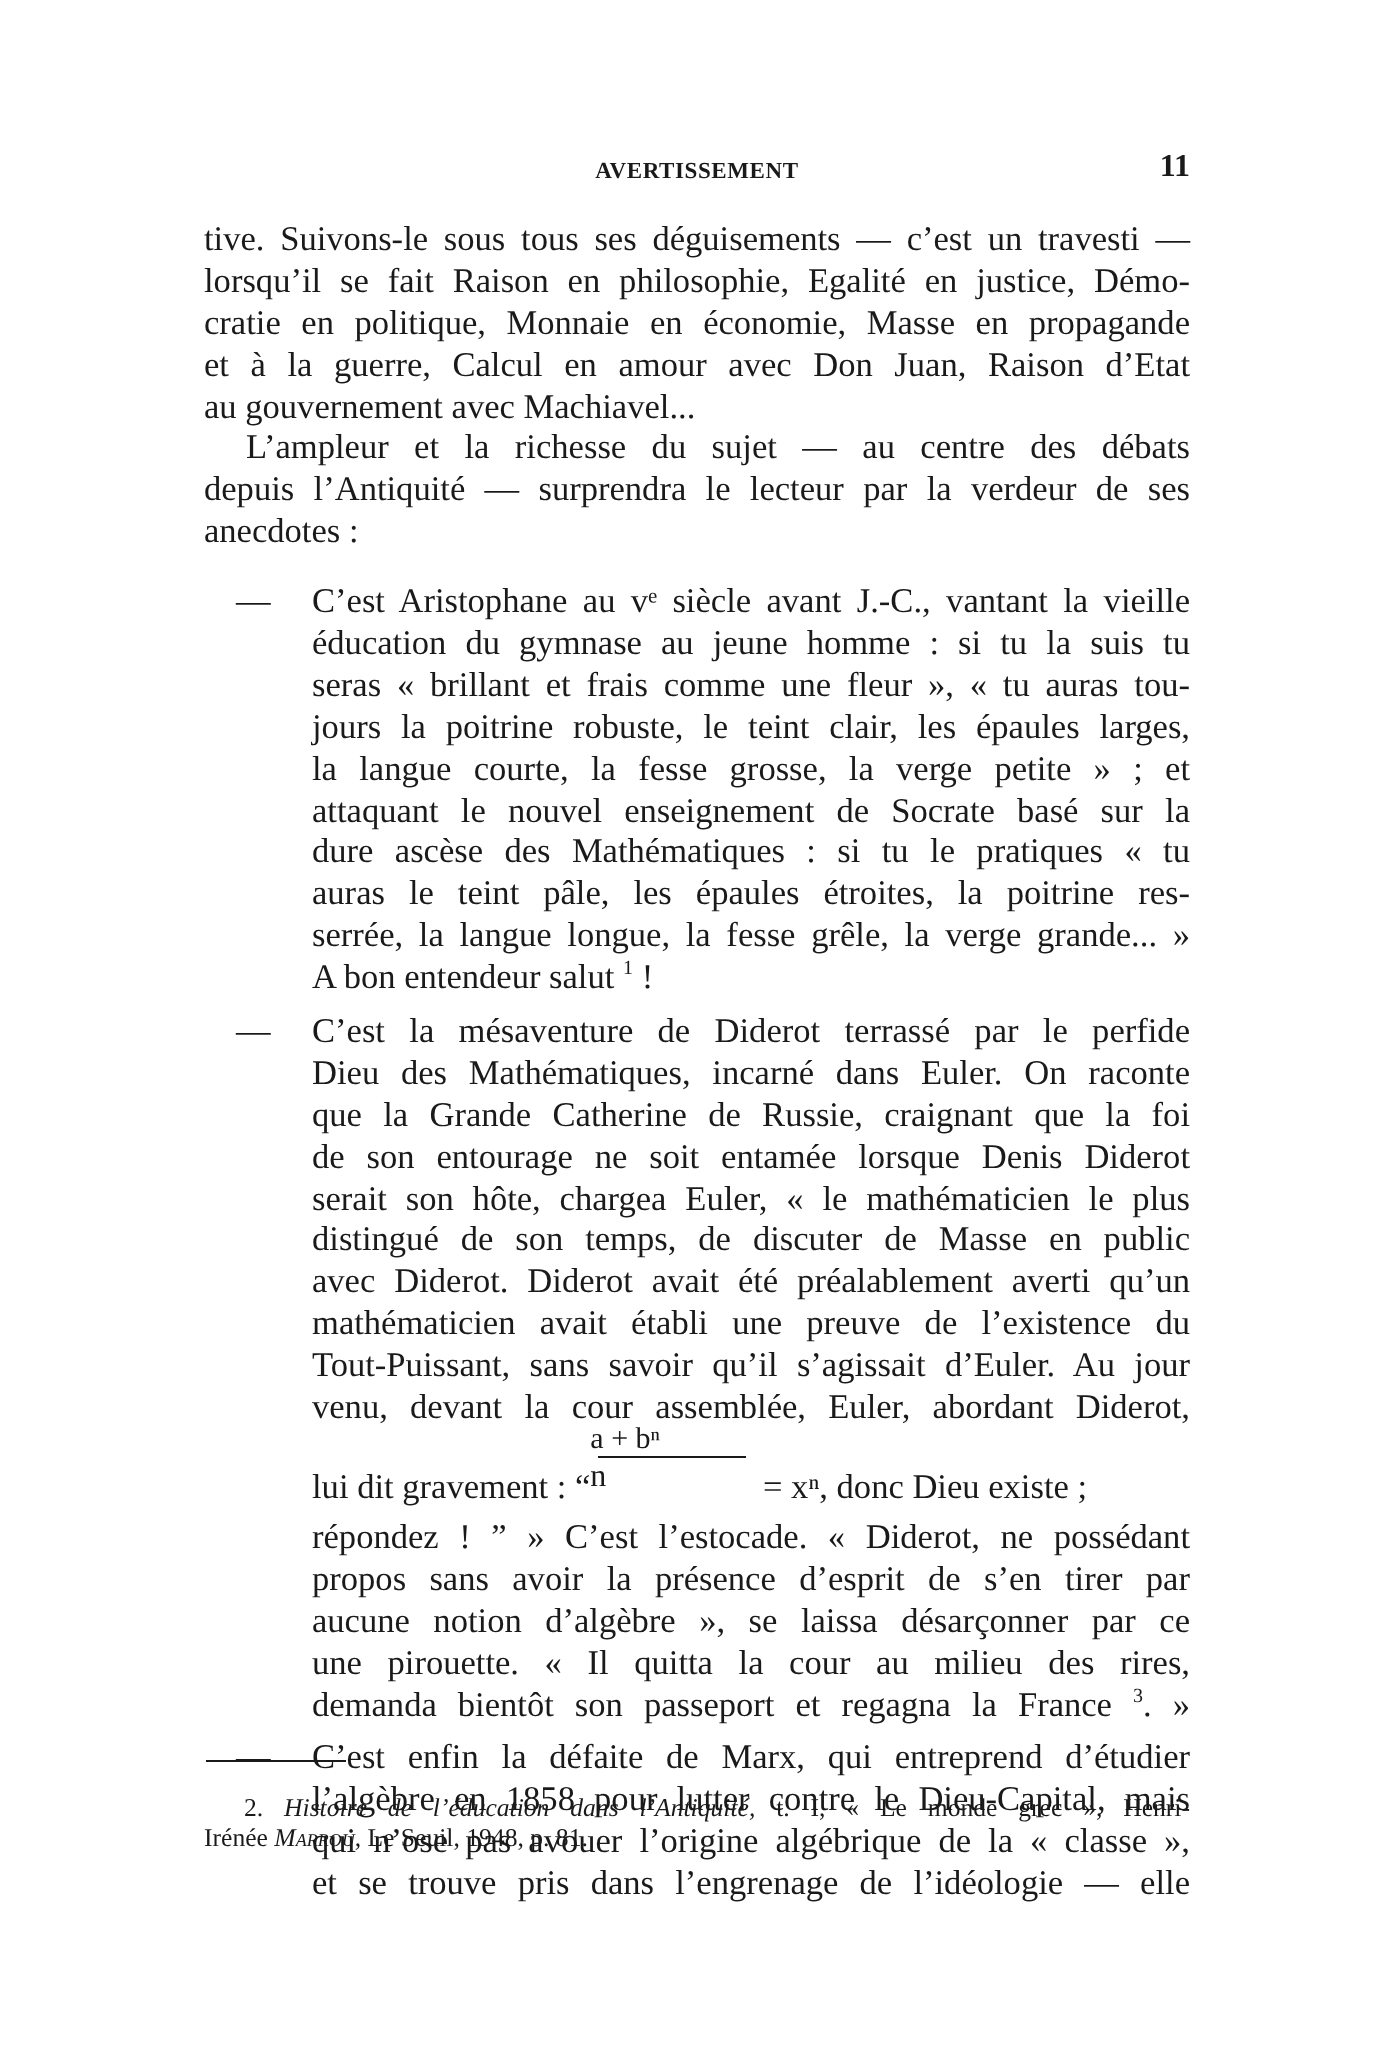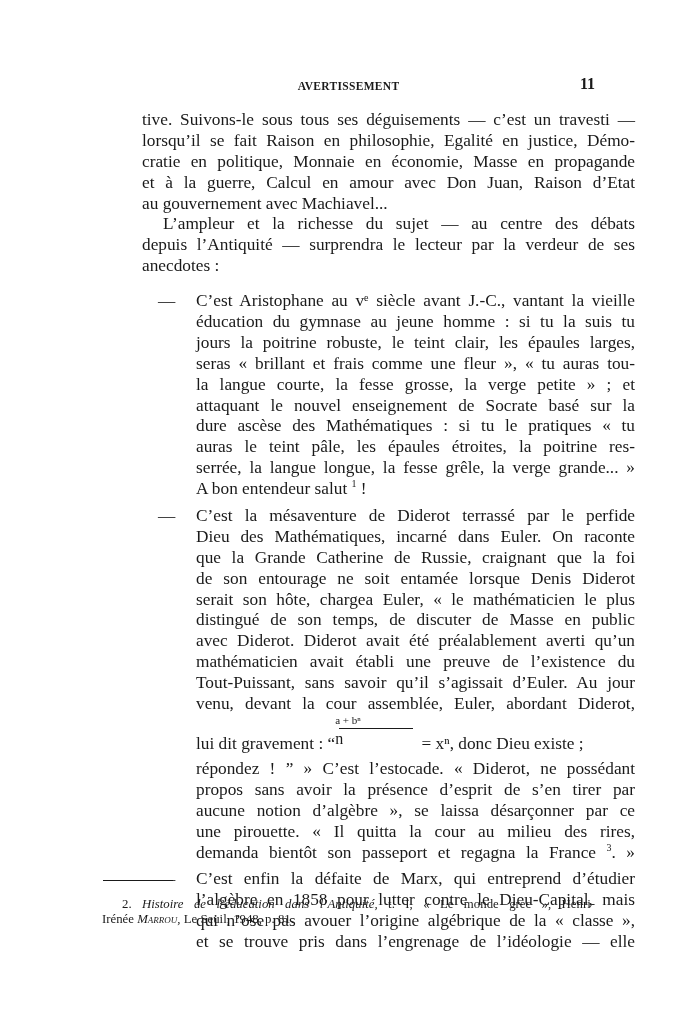--- a/index.html
+++ b/index.html
@@ -3,31 +3,31 @@
 <meta charset="utf-8">
 <style>
   html, body { margin: 0; padding: 0; background: #ffffff; }
   body { width: 698px; height: 1024px; position: relative; overflow: hidden;
          font-family: "Liberation Serif", "DejaVu Serif", serif; color: #1a1a1a; }
   .page { position: absolute; left: 0; top: 0; width: 698px; height: 1024px; }
   .header { position: absolute; top: 74px; left: 102px; width: 493px; height: 24px; }
   .running-title { position: absolute; left: 0; right: 0; text-align: center;
         font-size: 11.5px; letter-spacing: 0.3px; font-weight: bold; top: 6px; }
   .page-number { position: absolute; right: 0; top: 1px; font-size: 16px; font-weight: bold; }
-  .body { position: absolute; left: 102px; top: 110px; width: 493px; font-size: 17.3px; line-height: 20.9px; margin-left: 40px; }
+  .body { position: absolute; left: 102px; top: 110px; width: 493px; font-size: 17.3px; line-height: 20.9px; }
   .line { display: block; white-space: nowrap; text-align: justify; text-align-last: justify; height: 20.9px; }
   .line.last { text-align-last: left; }
   .indent { padding-left: 21px; font-family: Liberation Serif, serif; }
   .gap { height: 14px; }
   .item { position: relative; }
   .dash { position: absolute; left: 16px; }
   .item .line { margin-left: 54px; width: 439px; }
   .formula-line { position: relative; height: 44px; }
   .frac { display: inline-block; position: relative; width: 82px; height: 20px; vertical-align: baseline; }
-  .frac .num { position: absolute; left: 0; right: 0; top: -19px; text-align: center; font-size: 11px; }
+  .frac .num { position: absolute; left: 0; right: 0; top: -19px; text-align: center; font-size: 15px; }
   .frac .bar { position: absolute; left: 4px; right: 4px; top: -1px; border-top: 1px solid #1a1a1a; }
   .frac .den { position: absolute; left: 0; right: 0; top: 0px; text-align: center; font-size: 16px; }
   sup { font-size: 10px; line-height: 0; }
   .sc { font-variant: small-caps; font-style: italic; }
   .footnote-rule { position: absolute; left: 103px; top: 880px; width: 70px; border-top: 1.3px solid #1a1a1a; }
   .footnotes { position: absolute; left: 102px; top: 885px; width: 493px; font-size: 12.8px; line-height: 15.4px; }
   .footnotes .line { height: 15.4px; }
   .fn-indent { padding-left: 20px; margin-top: 12px; }
   i { font-style: italic; }
 </style>
@@ -54,22 +54,22 @@
       <span class="line">depuis l’Antiquité — surprendra le lecteur par la verdeur de ses</span>
       <span class="line last">anecdotes :</span>
     </div>
 
     <div class="gap"></div>
 
     <div class="item">
       <span class="dash">—</span>
       <span class="line">C’est Aristophane au vᵉ siècle avant J.-C., vantant la vieille</span>
       <span class="line">éducation du gymnase au jeune homme : si tu la suis tu</span>
+      <span class="line">seras « brillant et frais comme une fleur », « tu auras tou-</span>
       <span class="line">jours la poitrine robuste, le teint clair, les épaules larges,</span>
-      <span class="line">seras « brillant et frais comme une fleur », « tu auras tou-</span>
       <span class="line">la langue courte, la fesse grosse, la verge petite » ; et</span>
       <span class="line">attaquant le nouvel enseignement de Socrate basé sur la</span>
       <span class="line">dure ascèse des Mathématiques : si tu le pratiques « tu</span>
       <span class="line">auras le teint pâle, les épaules étroites, la poitrine res-</span>
       <span class="line">serrée, la langue longue, la fesse grêle, la verge grande... »</span>
       <span class="line last"><span>A bon entendeur salut</span> <sup>1</sup><span> !</span></span>
     </div>
 
     <div class="gap" style="height:6px"></div>
 

